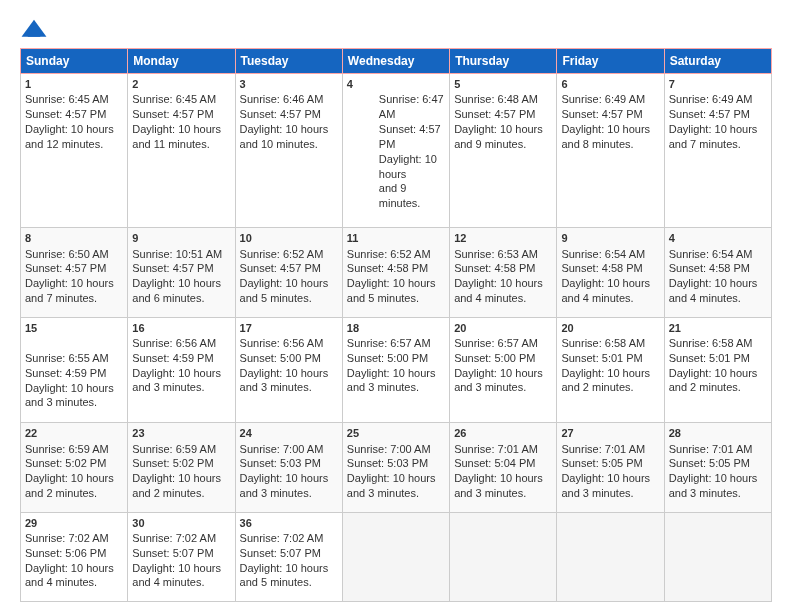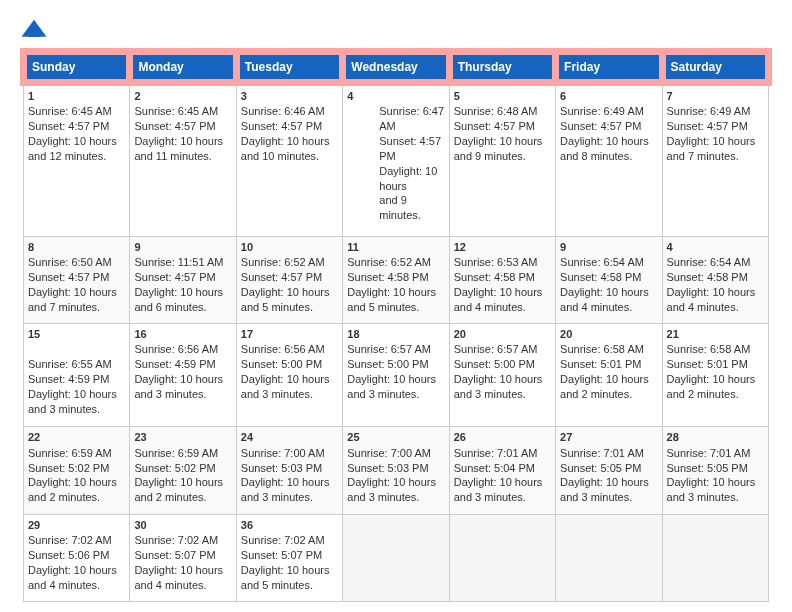--- a/index.html
+++ b/index.html
@@ -54,21 +54,21 @@
       width: 100%;
       table-layout: fixed;
     }
     .calendar th {
       background: #1565c0;
       color: #fff;
       font-size: 12px;
       font-weight: bold;
       text-align: left;
       padding: 5px 5px;
-      border: 7px solid #fca5a5;
+      border: 1px solid #fca5a5;
     }
     .calendar td {
       vertical-align: top;
       border: 1px solid #ccc;
       padding: 3px 4px;
       font-size: 9px;
       color: #333;
       line-height: 1.3;
       background: #fff;
     }
@@ -181,21 +181,21 @@
         <tr>
           <td>
             <span class="day-num">8</span>
             <div class="day-info" style="white-space: pre-line;">Sunrise: 6:50 AM
 Sunset: 4:57 PM
 Daylight: 10 hours
 and 7 minutes.</div>
           </td>
           <td>
             <span class="day-num">9</span>
-            <div class="day-info" style="white-space: pre-line;">Sunrise: 11:51 AM
+            <div class="day-info" style="white-space: pre-line;">Sunrise: 10:51 AM
 Sunset: 4:57 PM
 Daylight: 10 hours
 and 6 minutes.</div>
           </td>
           <td>
             <span class="day-num">10</span>
             <div class="day-info" style="white-space: pre-line;">Sunrise: 6:52 AM
 Sunset: 4:57 PM
 Daylight: 10 hours
 and 5 minutes.</div>

